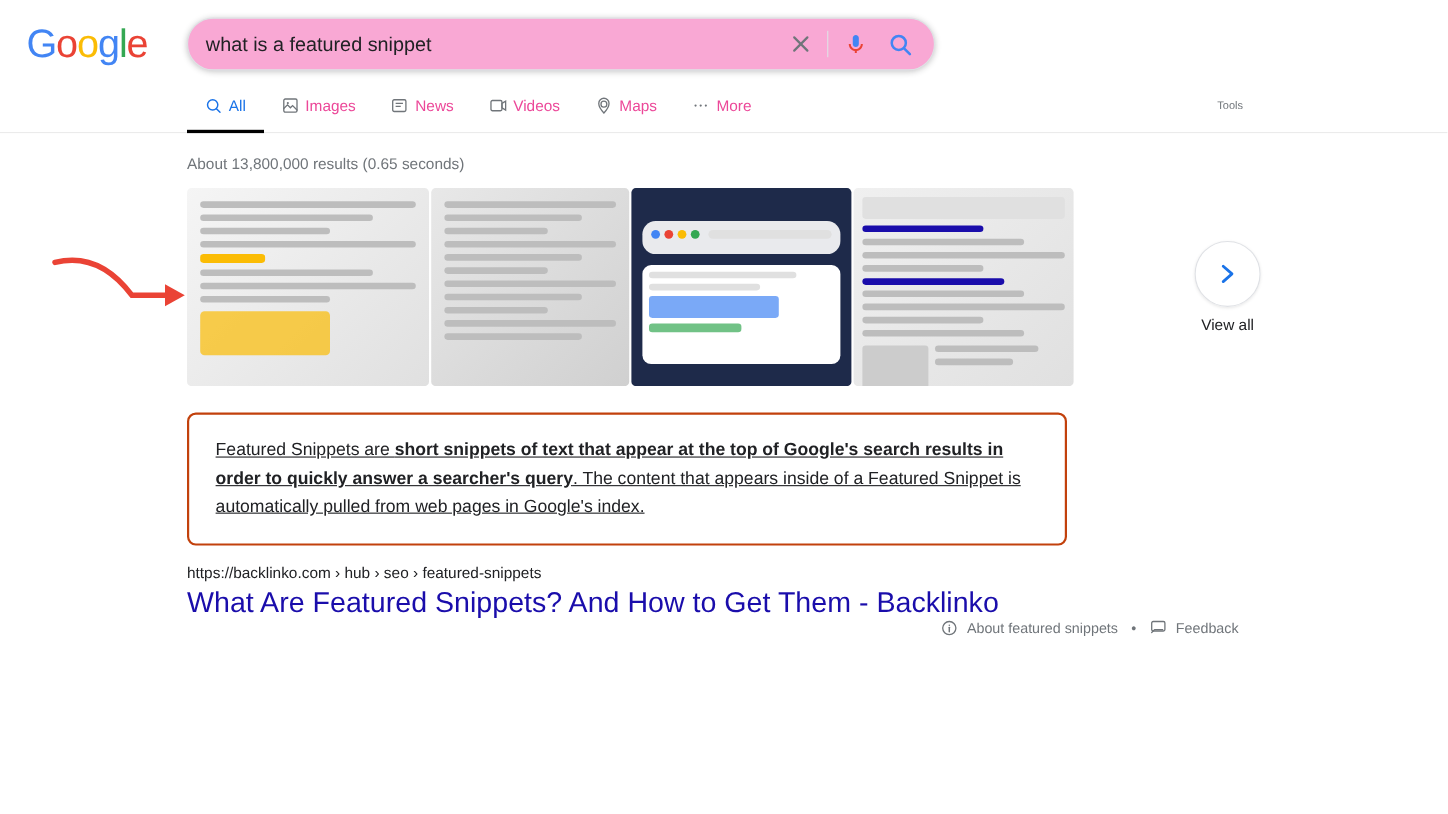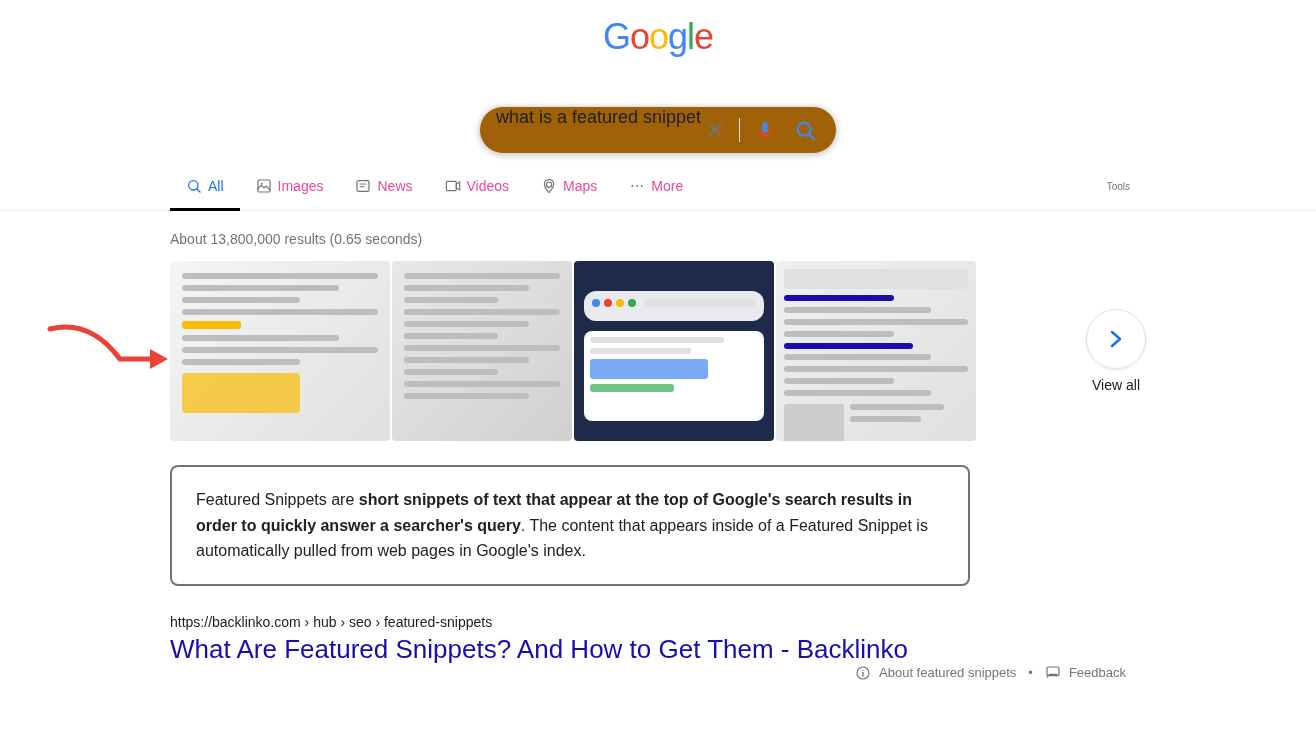--- a/index.html
+++ b/index.html
@@ -10,22 +10,21 @@
       width: 1316px;
       min-height: 740px;
       overflow-x: hidden;
     }
 
     
     .header {
       display: flex;
       align-items: center;
       padding: 16px 24px 10px 24px;
-      gap: 20px;
-      flex-direction: column;
+      gap: 36px;
     }
 
     .google-logo {
       font-size: 36px;
       font-weight: 400;
       letter-spacing: -1px;
       flex-shrink: 0;
     }
     .google-logo .g-blue { color: #4285F4; }
     .google-logo .g-red { color: #EA4335; }
@@ -178,27 +177,28 @@
       box-shadow: 0 1px 3px rgba(0,0,0,0.1);
     }
 
     .view-all-label {
       font-size: 14px;
       color: #202124;
     }
 
     
     .featured-snippet {
-      border: 2px solid #737373;
+      border: 2px solid #c2410c;
       border-radius: 8px;
       padding: 20px 24px;
-      margin-bottom: 28px;
+      margin-bottom: 16px;
       font-size: 16px;
       line-height: 1.6;
       max-width: 800px;
+      text-decoration: underline;
     }
 
     
     .source-url {
       font-size: 14px;
       color: #202124;
       margin-bottom: 4px;
     }
 
     .source-link {
@@ -225,29 +225,29 @@
       color: #70757a;
       text-decoration: none;
       cursor: pointer;
     }
 
     .dot-separator { margin: 0 4px; }
 
     
     .search-display {
       display: flex;
+      align-items: center;
       width: 100%;
       height: 48px;
       border: 1px solid #dfe1e5;
       border-radius: 24px;
       padding: 0 16px;
       box-shadow: 0 1px 6px rgba(32,33,36,.28);
-      background: #a16207;
+      background: #f9a8d4;
       position: relative;
-      margin-top: 28px;
     }
     .search-text-display {
       flex: 1;
       font-size: 18px;
       color: #202124;
     }
     .search-icons-right {
       display: flex;
       align-items: center;
       gap: 10px;

